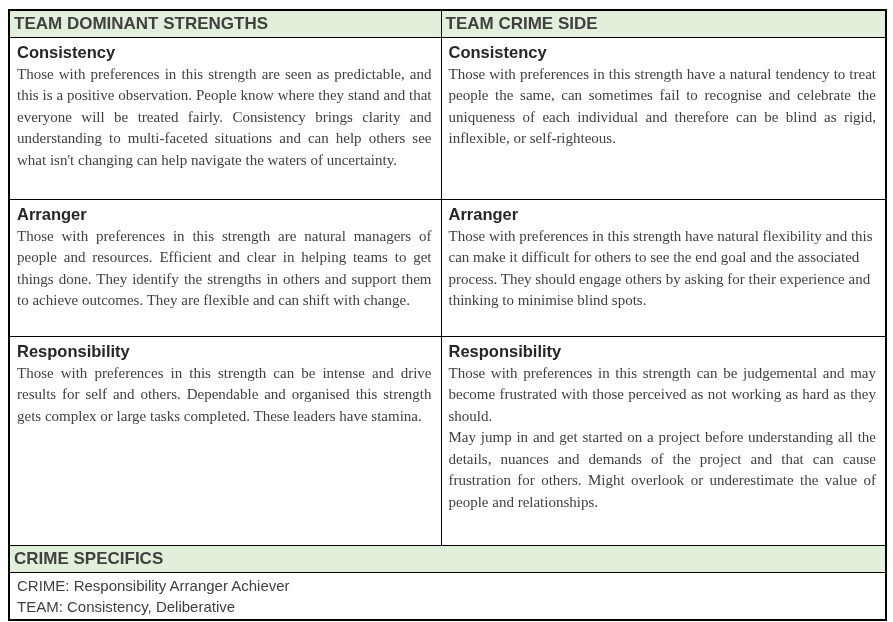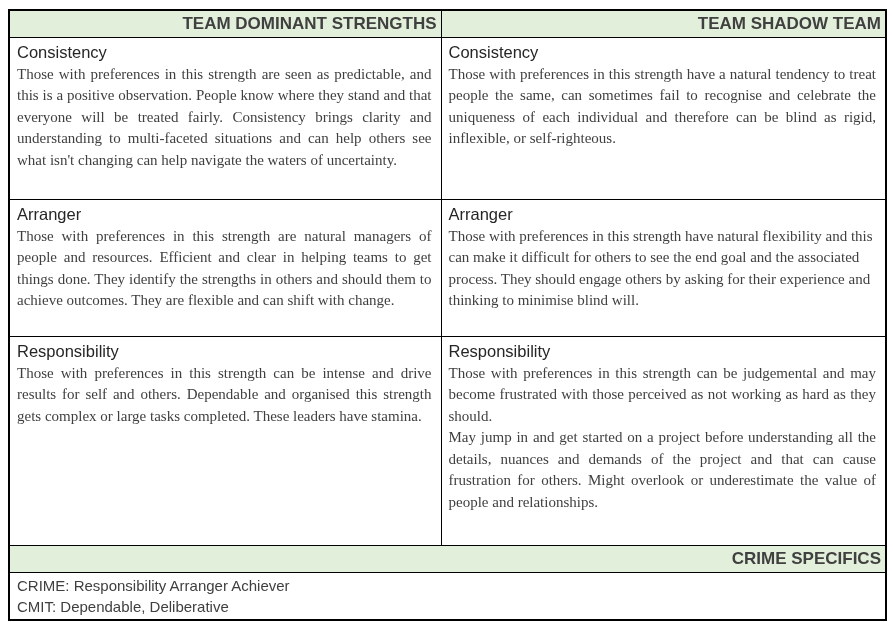--- a/index.html
+++ b/index.html
@@ -19,34 +19,34 @@
   }
   .doc-table th, .doc-table td {
     border: 1px solid #000000;
     vertical-align: top;
   }
   th.col-header {
     background: #e2efda;
     color: #404040;
     font-weight: bold;
     font-size: 17px;
-    text-align: right;
+    text-align: left;
     height: 27px;
     padding: 2px 4px;
     vertical-align: middle;
   }
   td.cell {
     padding: 3px 9px 4px 7px;
     color: #3f3f3f;
     font-size: 15px;
     line-height: 21.5px;
   }
   .cell-title {
     font-size: 16.5px;
-    font-weight: normal;
+    font-weight: bold;
     color: #262626;
     line-height: 23px;
   }
   .cell-text { margin: 0; font-family: Liberation Serif, serif; }
   .justify { text-align: justify; }
   .preline { white-space: pre-line; }
   tr.row-consistency   { height: 162px; }
   tr.row-arranger      { height: 137px; margin-top: 32px; }
   tr.row-responsibility{ height: 209px; }
   tr.row-specifics-body{ height: 42px; border-radius: 18px; }
@@ -61,42 +61,42 @@
 <body>
 
 <table class="doc-table">
   <colgroup>
     <col style="width:432px">
     <col style="width:445px">
   </colgroup>
   <tbody>
     <tr>
       <th class="col-header">TEAM DOMINANT STRENGTHS</th>
-      <th class="col-header">TEAM SHADOW TEAM</th>
+      <th class="col-header">TEAM CRIME SIDE</th>
     </tr>
 
     <tr class="row-consistency">
       <td class="cell">
         <div class="cell-title">Consistency</div>
         <p class="cell-text justify">Those with preferences in this strength are seen as predictable, and this is a positive observation. People know where they stand and that everyone will be treated fairly. Consistency brings clarity and understanding to multi-faceted situations and can help others see what isn't changing can help navigate the waters of uncertainty.</p>
       </td>
       <td class="cell">
         <div class="cell-title">Consistency</div>
         <p class="cell-text justify">Those with preferences in this strength have a natural tendency to treat people the same, can sometimes fail to recognise and celebrate the uniqueness of each individual and therefore can be blind as rigid, inflexible, or self-righteous.</p>
       </td>
     </tr>
 
     <tr class="row-arranger">
       <td class="cell">
         <div class="cell-title">Arranger</div>
-        <p class="cell-text justify">Those with preferences in this strength are natural managers of people and resources. Efficient and clear in helping teams to get things done. They identify the strengths in others and should them to achieve outcomes. They are flexible and can shift with change.</p>
+        <p class="cell-text justify">Those with preferences in this strength are natural managers of people and resources. Efficient and clear in helping teams to get things done. They identify the strengths in others and support them to achieve outcomes. They are flexible and can shift with change.</p>
       </td>
       <td class="cell">
         <div class="cell-title">Arranger</div>
-        <p class="cell-text">Those with preferences in this strength have natural flexibility and this can make it difficult for others to see the end goal and the associated process. They should engage others by asking for their experience and thinking to minimise blind will.</p>
+        <p class="cell-text">Those with preferences in this strength have natural flexibility and this can make it difficult for others to see the end goal and the associated process. They should engage others by asking for their experience and thinking to minimise blind spots.</p>
       </td>
     </tr>
 
     <tr class="row-responsibility">
       <td class="cell">
         <div class="cell-title">Responsibility</div>
         <p class="cell-text justify">Those with preferences in this strength can be intense and drive results for self and others. Dependable and organised this strength gets complex or large tasks completed. These leaders have stamina.</p>
       </td>
       <td class="cell">
         <div class="cell-title">Responsibility</div>
@@ -105,17 +105,17 @@
       </td>
     </tr>
 
     <tr>
       <th class="col-header" colspan="2">CRIME SPECIFICS</th>
     </tr>
 
     <tr class="row-specifics-body">
       <td class="specifics-cell" colspan="2">
         <div>CRIME: Responsibility Arranger Achiever</div>
-        <div>CMIT: Dependable, Deliberative</div>
+        <div>TEAM: Consistency, Deliberative</div>
       </td>
     </tr>
   </tbody>
 </table>
 
 </body></html>

